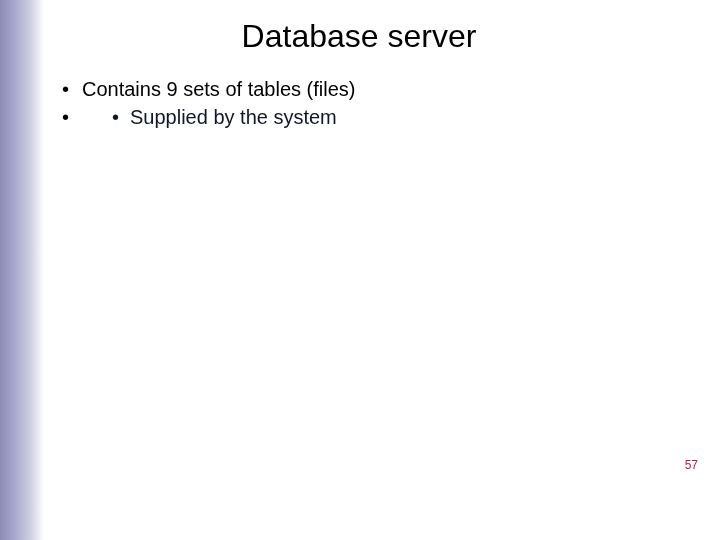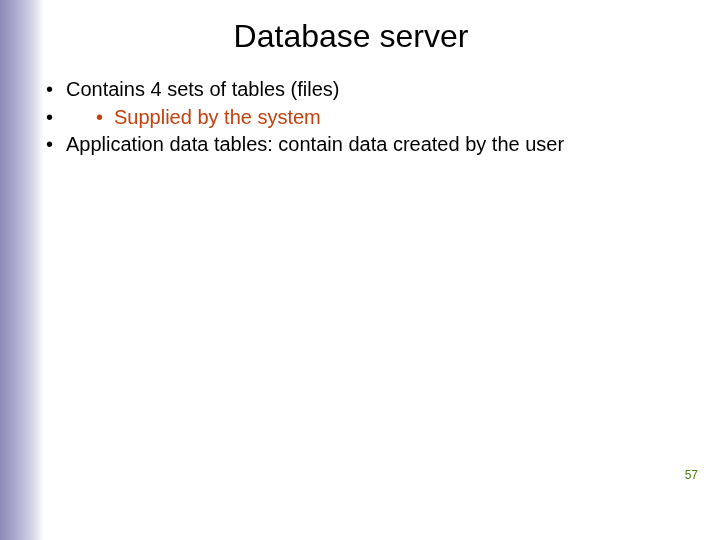--- a/index.html
+++ b/index.html
@@ -22,21 +22,21 @@
       width: 44px;
       height: 540px;
       background: linear-gradient(to right, #8b8bb8 0%, #a5a5cc 30%, #d0d0e4 70%, #ffffff 100%);
     }
     .content {
       position: absolute;
       left: 0;
       top: 0;
       width: 720px;
       height: 500px;
-      padding: 18px 30px 20px 32px;
+      padding: 18px 30px 20px 48px;
     }
     .title {
       text-align: center;
       font-size: 32px;
       font-weight: normal;
       color: #000;
       margin-bottom: 22px;
       margin-left: -20px;
     }
     .bullets {
@@ -61,55 +61,52 @@
     .sub-bullets {
       list-style: none;
       padding-left: 28px;
       margin-top: 2px;
     }
     .sub-bullets li {
       position: relative;
       padding-left: 20px;
       font-size: 20px;
       line-height: 1.28;
-      color: #c2410c;
+      color: #0f172a;
     }
     .sub-bullets li::before {
       content: "•";
       position: absolute;
       left: 2px;
       top: 0;
       font-size: 20px;
     }
     .page-number {
       position: absolute;
       right: 22px;
-      bottom: 18px;
+      bottom: 28px;
       font-size: 12px;
-      color: #4d7c0f;
+      color: #be185d;
     }
   </style>
 </head>
 <body>
 
 <div class="side-gradient"></div>
 
 <div class="content">
   <h1 class="title">Database server</h1>
 
   <ul class="bullets">
     <li>
-      <span>Contains 4 sets of tables (files)</span>
+      <span>Contains 9 sets of tables (files)</span>
     </li>
     <li>
       <ul class="sub-bullets">
         <li>
           <span>Supplied by the system</span>
         </li>
       </ul>
     </li>
-    <li>
-      <span>Application data tables: contain data created by the user</span>
-    </li>
   </ul>
 
   <div class="page-number">57</div>
 </div>
 
 </body></html>

